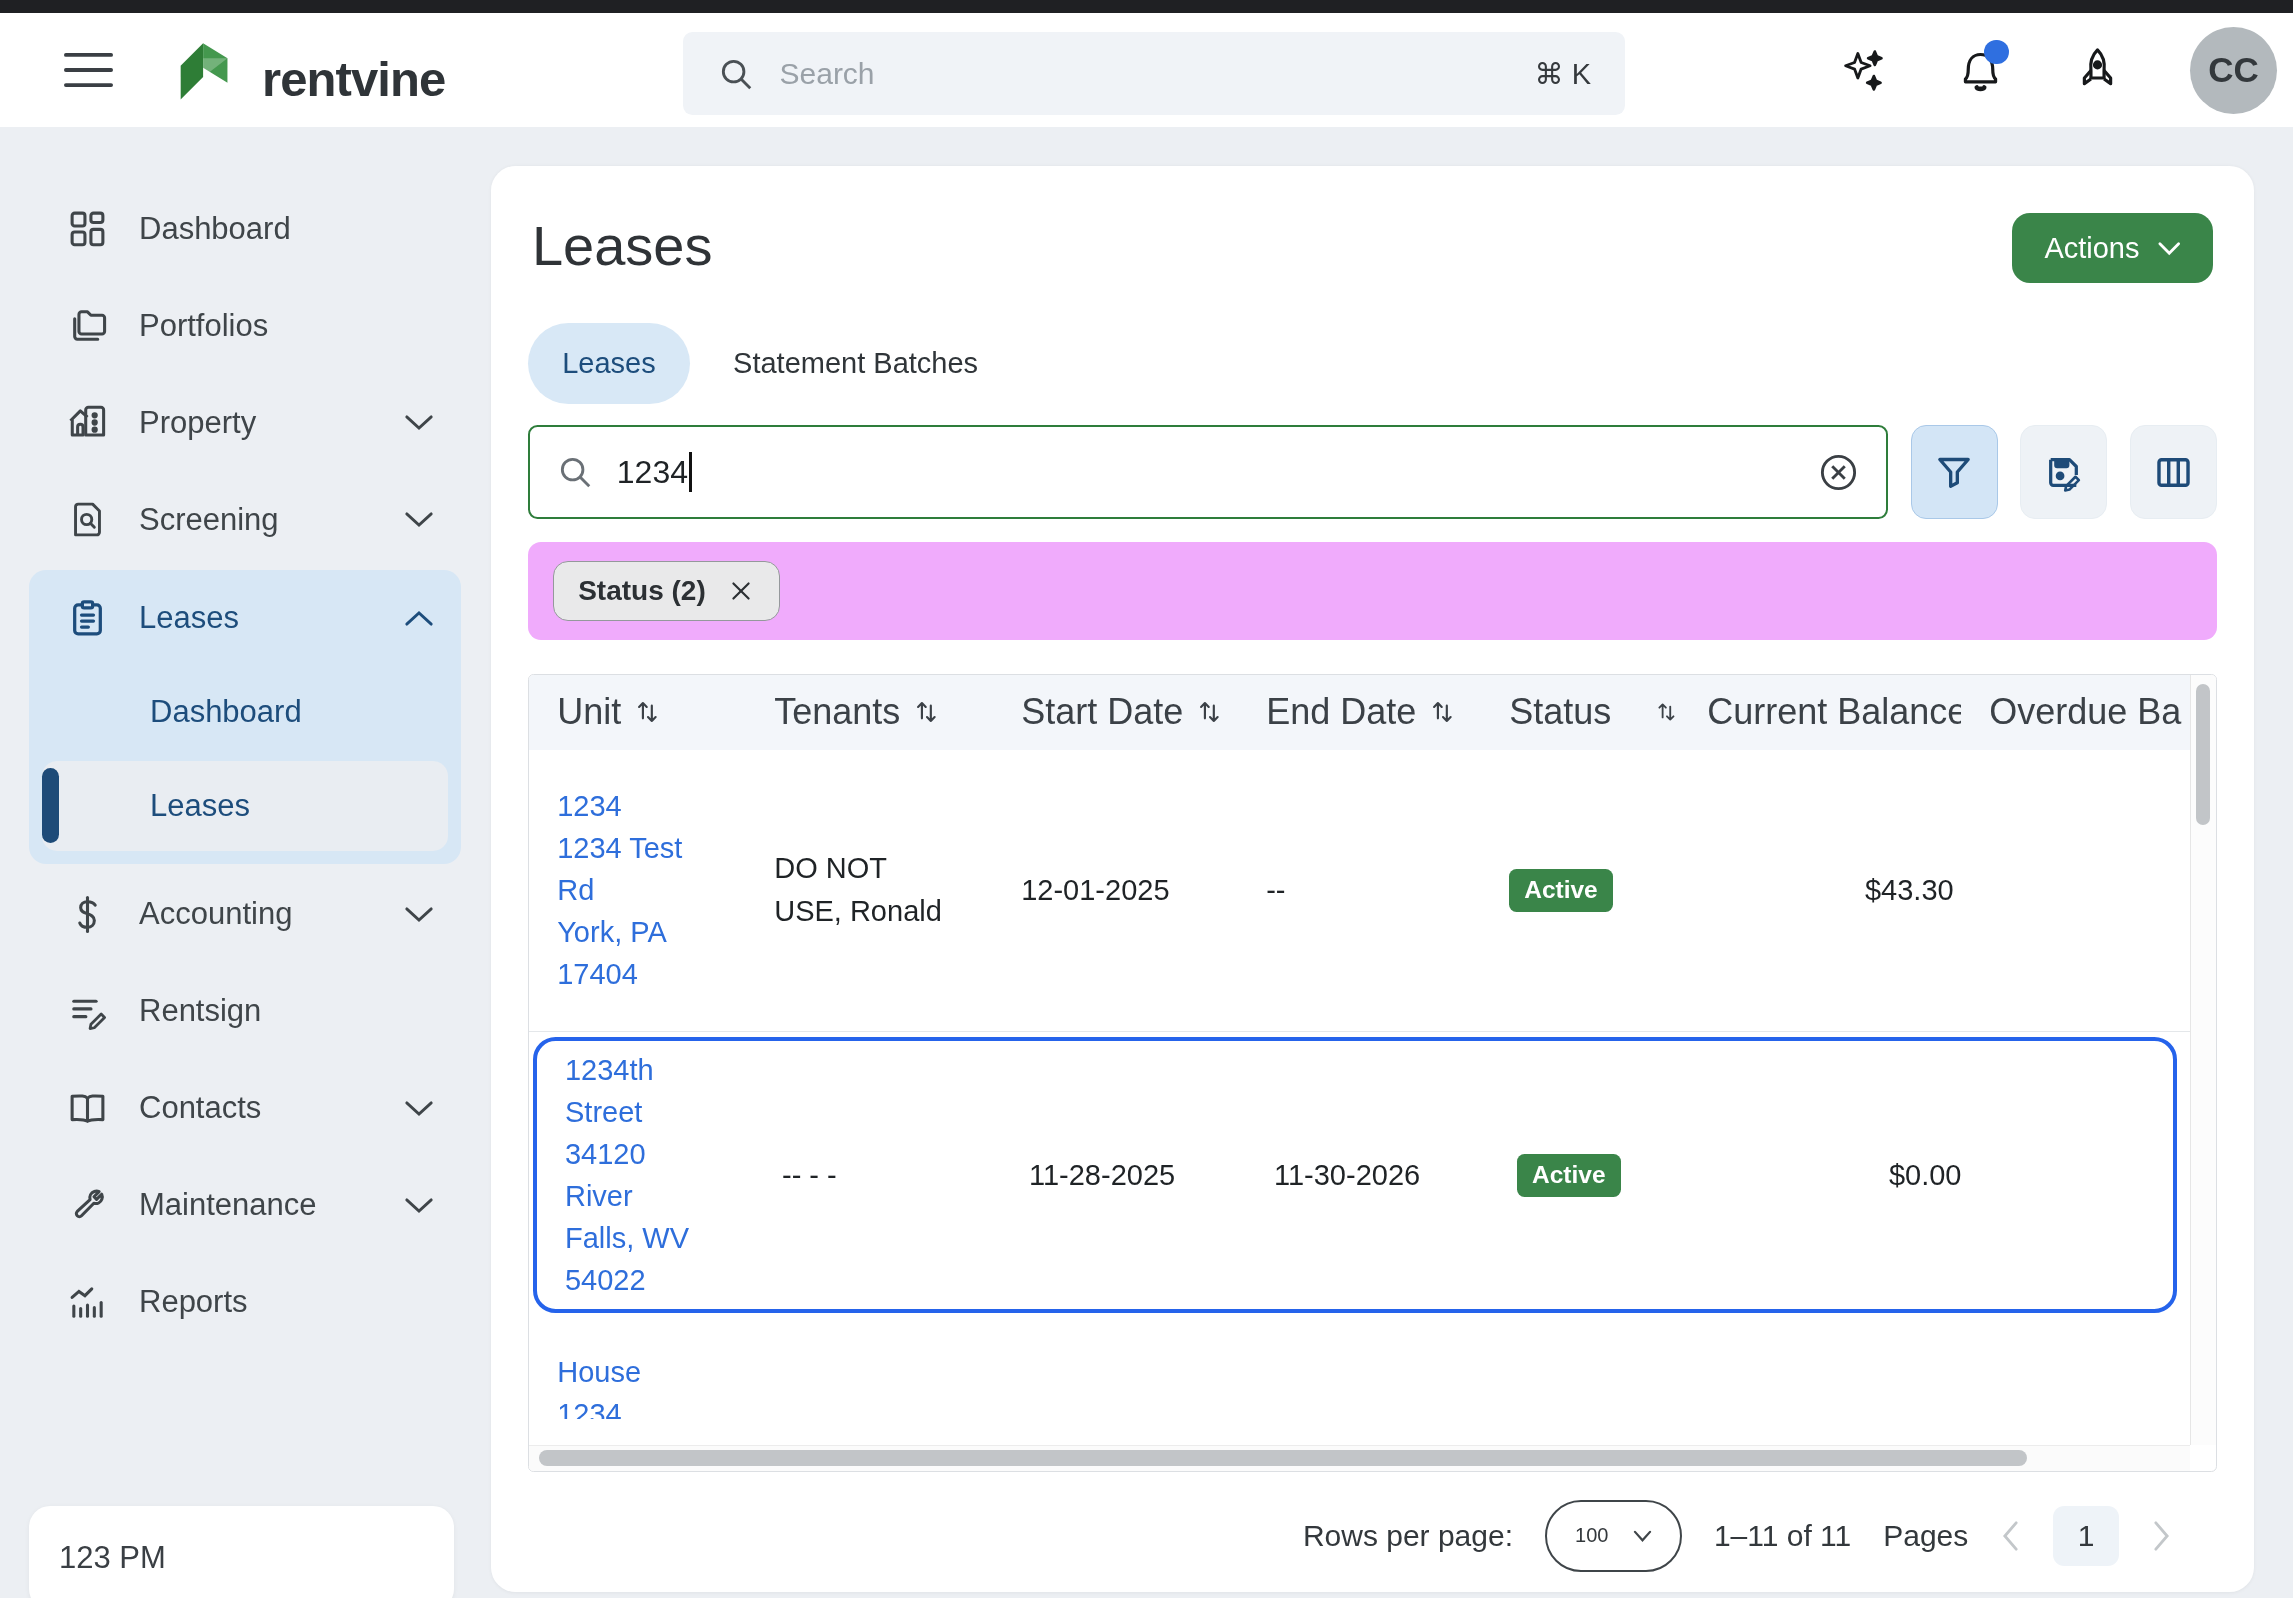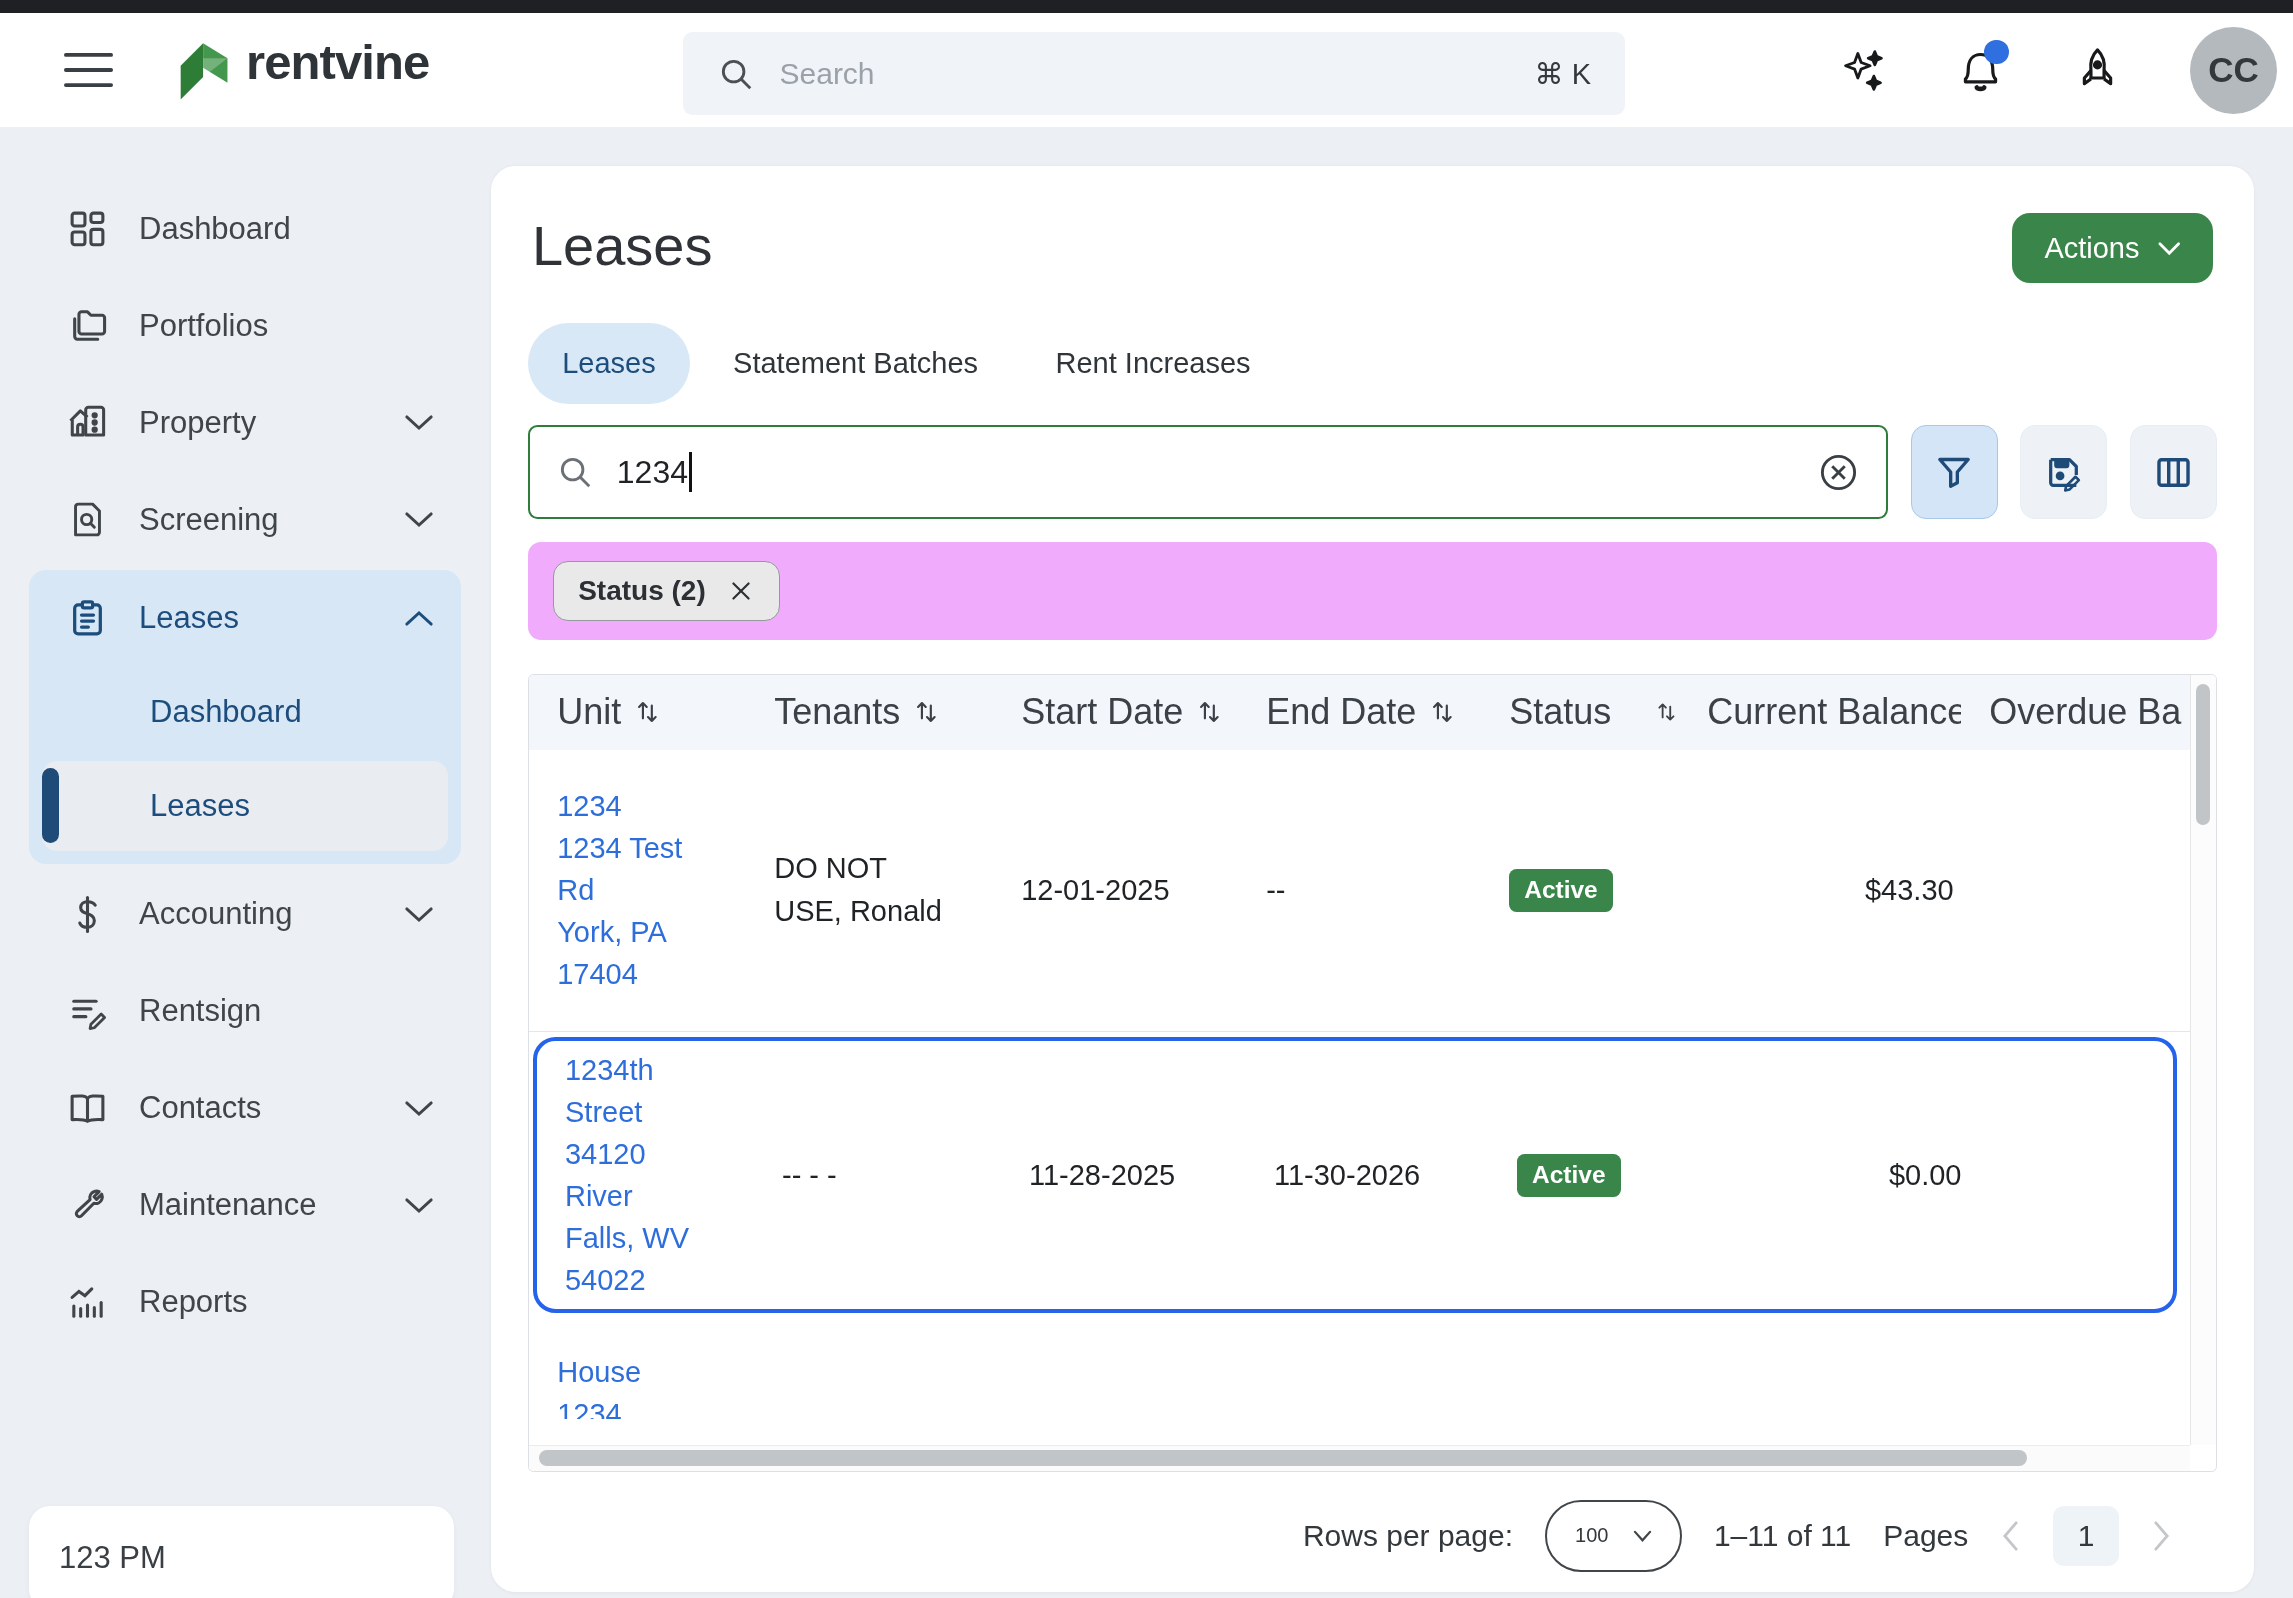--- a/index.html
+++ b/index.html
@@ -6,21 +6,21 @@
   html,body { width:2294px; height:1599px; overflow:hidden; }
   body { background:#eceff3; font-family:"Liberation Sans", sans-serif; color:#2f3337; }
   svg { display:block; }
 
   
   .os-strip { height:13px; background:#1f2023; width:100%; }
 
   
   .header { height:114px; background:#ffffff; position:relative; display:flex; align-items:center; }
   .hamburger { margin-left:62px; width:53px; height:53px; display:flex; align-items:center; justify-content:center; cursor:pointer; }
-  .brand { display:flex; align-items:flex-start; margin-left:60px; gap:11px; }
+  .brand { display:flex; align-items:flex-end; margin-left:60px; gap:27px; }
   .brand-text { font-size:49px; font-weight:600; letter-spacing:-0.9px; color:#2f3438; }
   .global-search { position:absolute; left:683px; top:19px; width:942px; height:83px; background:#f0f3f7; border-radius:9.4px; display:flex; align-items:center; padding:0 34px; }
   .global-search .ph { color:#9aa1a8; font-size:30px; margin-left:24.5px; }
   .global-search .kbd { margin-left:auto; color:#35393d; font-size:29px; }
   .header-right { position:absolute; right:17px; top:0; height:114px; display:flex; align-items:center; gap:68px; }
   .hicon { position:relative; width:49px; height:49px; display:flex; align-items:center; justify-content:center; cursor:pointer; }
   .bell-dot { position:absolute; right:-3.8px; top:-5.6px; width:24.5px; height:24.5px; border-radius:50%; background:#2f6fe0; }
   .avatar { width:87px; height:87px; border-radius:50%; background:#b3b9bd; display:flex; align-items:center; justify-content:center; font-size:35px; font-weight:700; color:#33383c; cursor:pointer; }
 
   
@@ -315,23 +315,20 @@
       </button>
     </div>
 
     <div class="tabs">
       <div class="tab active">
           <span>Leases</span>
         </div>
       <div class="tab">
           <span>Statement Batches</span>
         </div>
-      <div class="tab">
-          <span>Rent Increases</span>
-        </div>
     </div>
 
     <div class="search-row">
       <div class="lease-search">
         <span>
           <svg width="38" height="38" viewBox="0 0 24 24" fill="none" stroke="#6a7076" stroke-width="1.8">
               <circle cx="10.5" cy="10.5" r="6.5"></circle>
               <line x1="15.5" y1="15.5" x2="21" y2="21"></line>
             </svg>
         </span>

